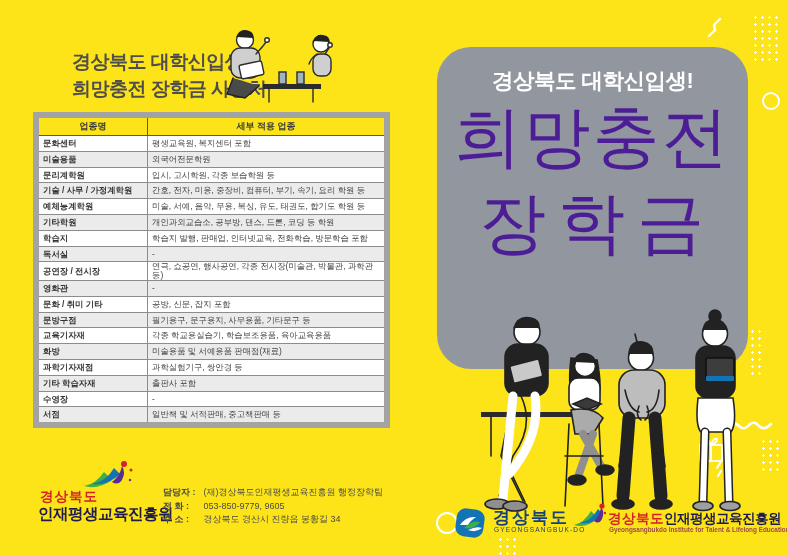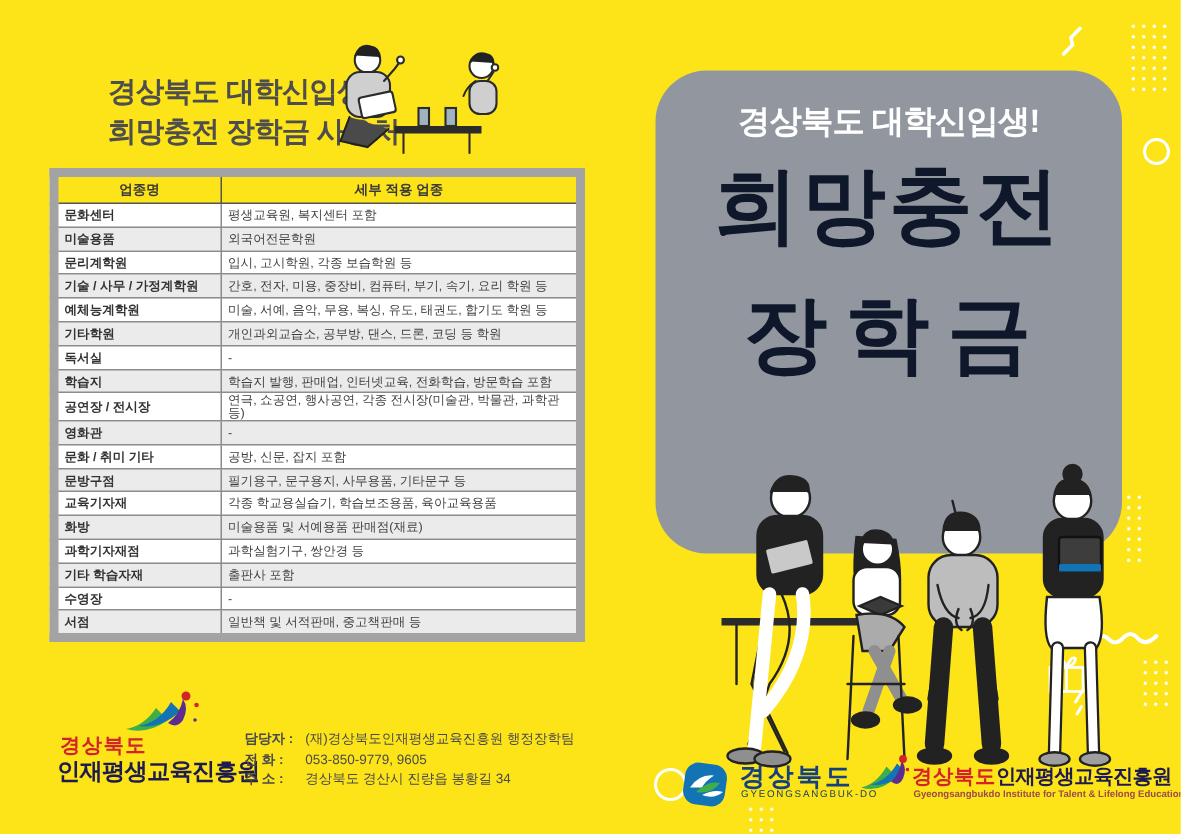--- a/index.html
+++ b/index.html
@@ -21,21 +21,21 @@
   .footer-logo .kr-red{position:absolute;left:2px;top:28px;font-size:13.5px;font-weight:bold;color:#D3222A;letter-spacing:1px;}
   .footer-logo .kr-navy{position:absolute;left:0;top:44px;font-size:15.5px;font-weight:bold;color:#1D1B4F;letter-spacing:-0.5px;white-space:nowrap;}
 
   .contact{position:absolute;left:163px;top:486px;font-size:9px;color:#4a4a4a;line-height:13.5px;white-space:nowrap;}
   .contact .lbl{display:inline-block;min-width:38px;font-weight:bold;}
 
   
   .bubble{position:absolute;left:437px;top:47px;width:311px;height:322px;background:#92979F;border-radius:34px;text-align:center;}
   .bubble-tail{position:absolute;left:455px;top:280px;width:70px;height:62px;}
   .bubble .tagline{margin-top:19px;font-size:21.5px;font-weight:bold;color:#fff;letter-spacing:-0.5px;}
-  .bubble .big{font-size:56px;font-weight:700;color:#0f172a;line-height:83px;letter-spacing:2px;}
+  .bubble .big{font-size:67px;font-weight:400;color:#4c1d95;line-height:83px;letter-spacing:2px;}
   .bubble .big.second{letter-spacing:12px;margin-left:10px;line-height:90px;}
 
   .people-illu{position:absolute;left:443px;top:306px;}
 
   
   .dots{position:absolute;background-image:radial-gradient(circle,#fff 1.15px,rgba(0,0,0,0) 1.3px);background-size:7px 7px;}
   .d-grid-tr{left:752px;top:14px;width:27px;height:50px;}
   .d-col-mid{left:749px;top:328px;width:14px;height:48px;}
   .d-grid-br{left:760px;top:438px;width:21px;height:36px;}
   .d-grid-logo{left:497px;top:536px;width:21px;height:21px;}
@@ -122,27 +122,27 @@
           <td class="cat">예체능계학원</td>
           <td>미술, 서예, 음악, 무용, 복싱, 유도, 태권도, 합기도 학원 등</td>
         </tr>
 
         <tr>
           <td class="cat">기타학원</td>
           <td>개인과외교습소, 공부방, 댄스, 드론, 코딩 등 학원</td>
         </tr>
 
         <tr>
+          <td class="cat">학습지</td>
+          <td>학습지 발행, 판매업, 인터넷교육, 전화학습, 방문학습 포함</td>
+        </tr>
+
+        <tr>
           <td class="cat">독서실</td>
           <td>-</td>
-        </tr>
-
-        <tr>
-          <td class="cat">학습지</td>
-          <td>학습지 발행, 판매업, 인터넷교육, 전화학습, 방문학습 포함</td>
         </tr>
 
         <tr>
           <td class="cat">공연장 / 전시장</td>
           <td>연극, 쇼공연, 행사공연, 각종 전시장(미술관, 박물관, 과학관 등)</td>
         </tr>
 
         <tr>
           <td class="cat">영화관</td>
           <td>-</td>

